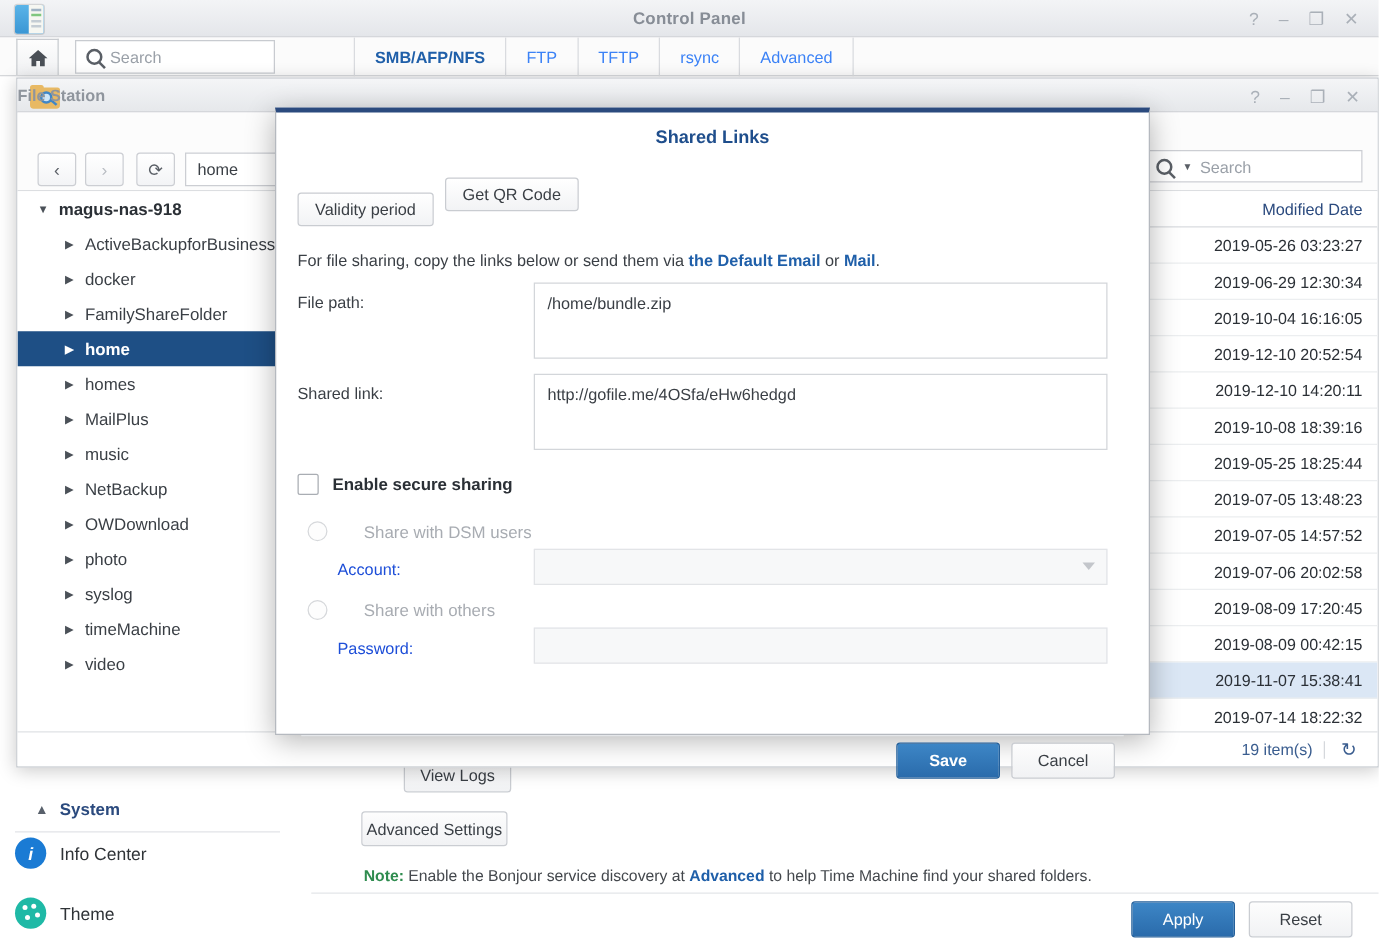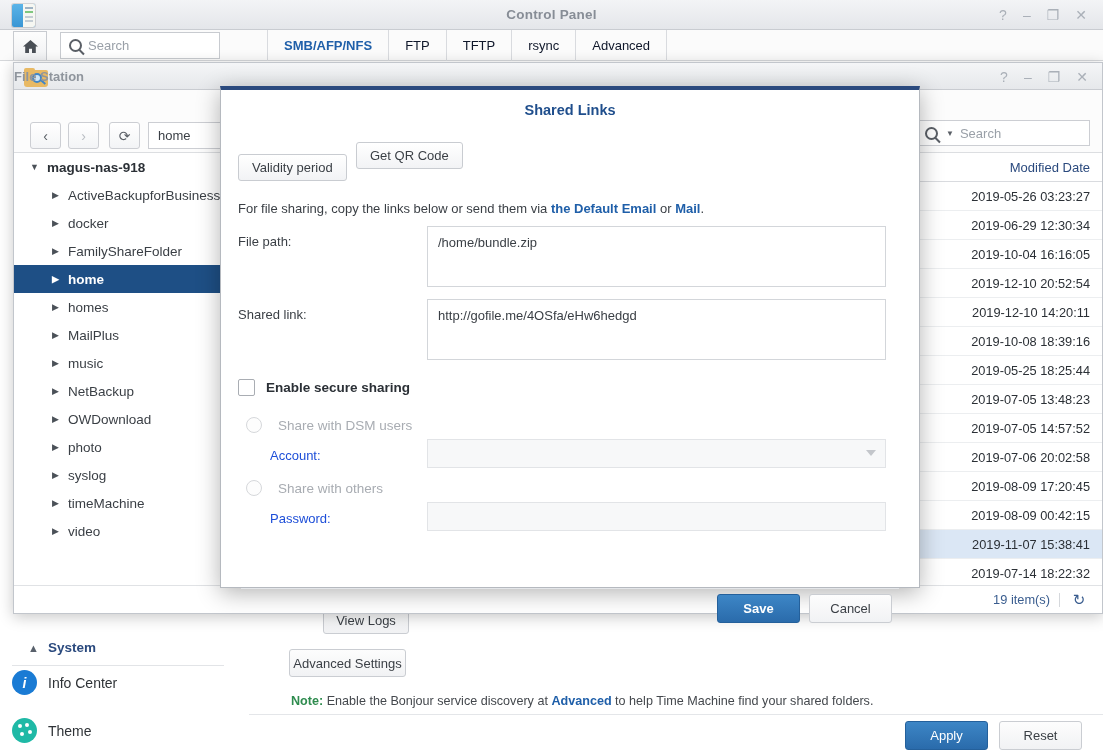--- a/index.html
+++ b/index.html
@@ -56,24 +56,24 @@
     border: 1px solid #c8cbd0; border-bottom: none;
     display: flex; align-items: center; justify-content: center;
   }
   .cp-search {
     position: absolute; left: 60px; top: 32px; width: 160px; height: 27px;
     background: #fff; border: 1px solid #c8cbd0;
     display: flex; align-items: center; padding-left: 8px; gap: 6px;
   }
   .cp-search .ph { color: #9aa0a8; font-size: 13px; }
 
-  .cp-tabs { position: absolute; left: 255px; top: 30px; height: 31px; display: flex; align-items: stretch; padding-left: 12px; }
+  .cp-tabs { position: absolute; left: 271px; top: 30px; height: 31px; display: flex; align-items: stretch; padding-left: 12px; }
   .cp-tab {
     display: flex; align-items: center; padding: 0 16px; font-size: 13px;
-    color: #0f172a; border-right: 1px solid #d9dbdf; white-space: nowrap;
+    color: #3b82f6; border-right: 1px solid #d9dbdf; white-space: nowrap;
   }
   .cp-tab.active { color: #1f5fa9; font-weight: bold; }
   .cp-tab:first-child { border-left: 1px solid #d9dbdf; }
 
   
   .cp-leftnav {
     position: absolute; left: 0; top: 620px; width: 237px; height: 134px;
     background: #fff;
   }
   .nav-group {
@@ -214,21 +214,21 @@
   .fld-label { position:absolute; font-size:13px; color:#3a3f45; }
   .fld-box {
     position:absolute; background:#fff; border:1px solid #d3d6da;
     font-size:13px; color:#3a3f45; padding:8px 10px; overflow:hidden;
   }
 
   .chk-row { position:absolute; left:17px; top:251px; display:flex; align-items:center; gap:11px; }
   .chk { width:17px; height:17px; border:1px solid #a9adb3; background:#fff; border-radius:2px; }
   .chk-label { font-size:13.5px; font-weight:bold; color:#2b3036; }
 
-  .rad-row { position:absolute; left:25px; display:flex; align-items:center; gap:16px; }
+  .rad-row { position:absolute; left:25px; display:flex; align-items:center; gap:29px; }
   .rad { width:16px; height:16px; border:1px solid #d6d8db; border-radius:50%; background:#fdfdfd; }
   .rad-label { font-size:13.5px; color:#a8acb2; }
 
   .sub-label { position:absolute; font-size:13px; color:#1d4ed8;text-align:right; }
   .sub-field {
     position:absolute; background:#f7f8f9; border:1px solid #e2e4e7; height:29px;
   }
   .sub-field .caret { position:absolute; right:9px; top:10px; width:0;height:0;
     border-left:5px solid transparent; border-right:5px solid transparent; border-top:6px solid #c3c6cb; }
 

